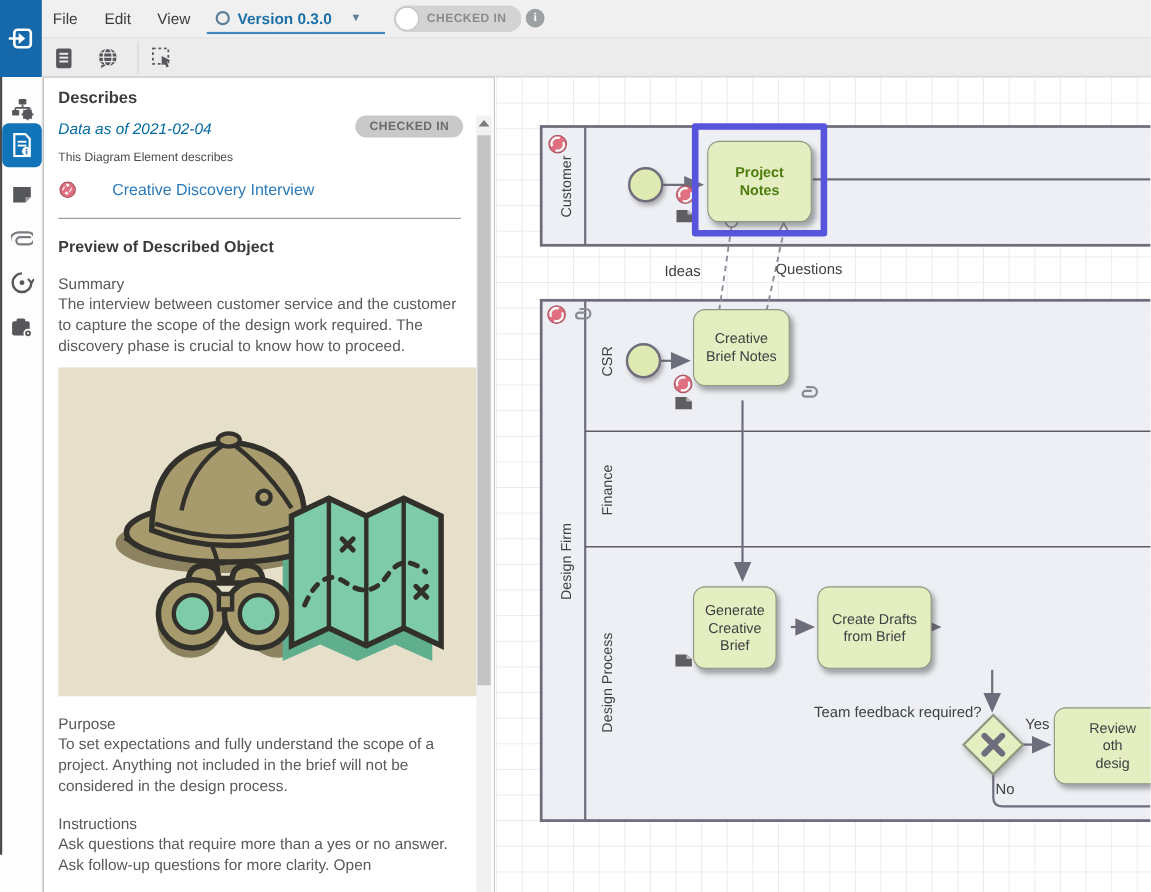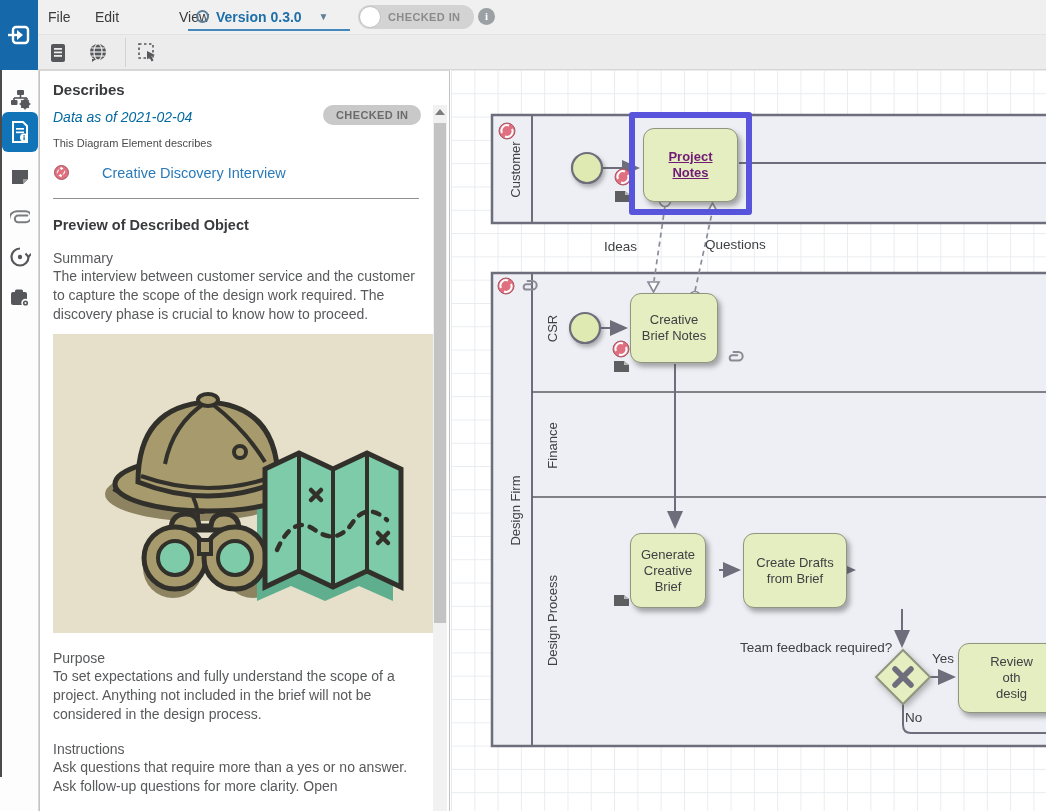--- a/index.html
+++ b/index.html
@@ -57,34 +57,34 @@
   
   #canvas { position:absolute; left:451px; top:70px; width:595px; height:741px; background:#fff;
      background-image:linear-gradient(to right,#e9ecef 1px,transparent 1px),
                       linear-gradient(to bottom,#e9ecef 1px,transparent 1px);
      background-size:23.3px 23.3px; overflow:hidden; }
   #dg { position:absolute; left:4px; top:0; width:591px; height:741px; }
   #dg svg { position:absolute; left:0; top:0; }
   .task { position:absolute; background:#e4eec0; border:1.5px solid #8f967f; border-radius:11px;
      box-shadow:3px 4px 5px rgba(70,70,70,.45); display:flex; align-items:center; justify-content:center;
      text-align:center; font-size:13px; color:#3f4043; line-height:16px; padding:2px 5px; cursor:pointer;}
-  .task.bold { font-weight:bold; color:#701a75;text-decoration:underline; }
+  .task.bold { font-weight:bold; color:#4d7c0f; }
   #sel-rect { position:absolute; left:174px; top:42px; width:123px; height:103px; border:6px solid #5854dc; border-radius:3px;}
   .dlabel { position:absolute; font-size:13.5px; color:#3f4043; white-space:nowrap; }
   .vlabel-rot { position:absolute; font-size:13px; color:#3f4043; white-space:nowrap;
      transform:rotate(-90deg); transform-origin:center; text-align:center;}
 </style>
 </head>
 <body>
 
 <div id="topbar">
   <div id="row1">
     <span class="menu-item" style="left:10px;">File</span>
     <span class="menu-item" style="left:57px;">Edit</span>
-    <span class="menu-item" style="left:105px;margin-left:36px;">View</span>
+    <span class="menu-item" style="left:105px;">View</span>
     <div id="version-widget" style="left:150px;">
       <span class="vcirc"></span>
       <span class="vlabel">Version 0.3.0</span>
       <span class="caret">▼</span>
     </div>
     <div id="status-toggle" style="left:320px;">
       <span class="knob"></span>
       <span class="tlabel">CHECKED IN</span>
     </div>
     <div id="info-btn" style="left:440px;">i</div>
@@ -335,21 +335,21 @@
     </g>
     <g stroke="#8a8a94" stroke-width="2" fill="none" stroke-linecap="round">
       <path transform="translate(72,215) rotate(45) translate(-4,-7)" d="M6.5 3.5 L3 7 a2.6 2.6 0 0 0 3.7 3.7 L11 6.4 a4.3 4.3 0 0 0 -6.1-6.1 L1.5 3.7"></path>
       <path transform="translate(278,286) rotate(45) translate(-4,-7)" d="M6.5 3.5 L3 7 a2.6 2.6 0 0 0 3.7 3.7 L11 6.4 a4.3 4.3 0 0 0 -6.1-6.1 L1.5 3.7"></path>
     </g>
   </svg>
 
   <div id="sel-rect"></div>
 
   <div class="task bold" style="left:188px; top:58px; width:95px; height:74px;">Project Notes</div>
-  <div class="task" style="left:175px; top:223px; width:88px; height:70px;">Creative Brief Notes</div>
+  <div class="task" style="left:175px; top:211px; width:88px; height:70px;">Creative Brief Notes</div>
   <div class="task" style="left:175px; top:463px; width:76px; height:75px;">Generate Creative Brief</div>
   <div class="task" style="left:288px; top:463px; width:104px; height:75px;">Create Drafts from Brief</div>
   <div class="task" style="left:503px; top:573px; width:107px; height:70px; white-space:pre-line;">Review
 oth
 desig</div>
 
   <div class="vlabel-rot" style="left:20px; top:92px; width:80px;">Customer</div>
   <div class="vlabel-rot" style="left:17px; top:433px; width:86px;">Design Firm</div>
   <div class="vlabel-rot" style="left:77px; top:251px; width:40px;">CSR</div>
   <div class="vlabel-rot" style="left:67px; top:368px; width:60px;">Finance</div>

